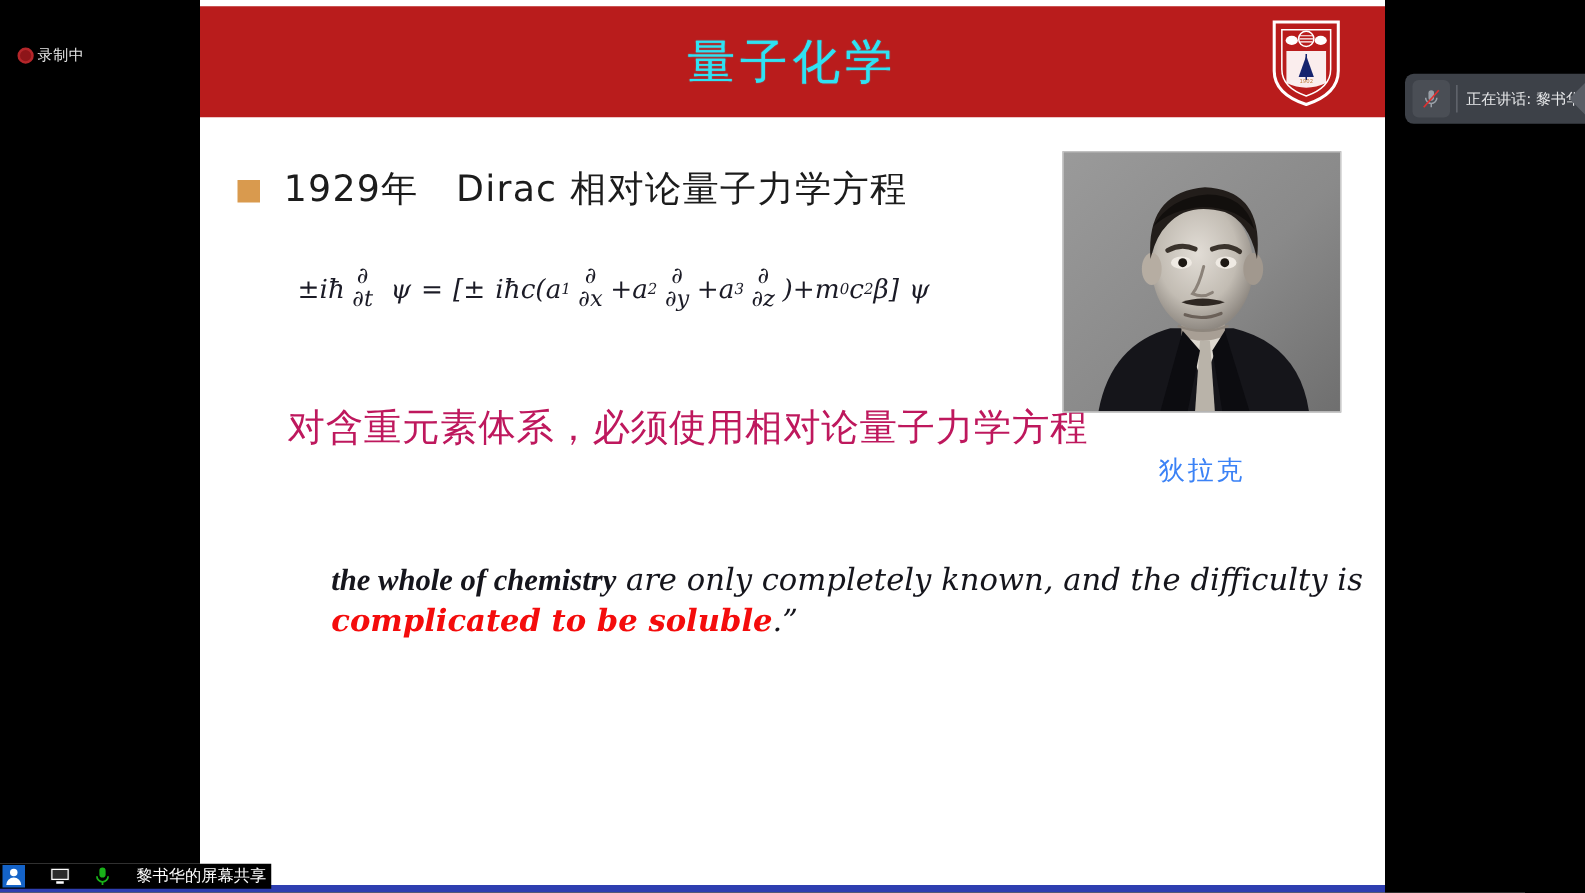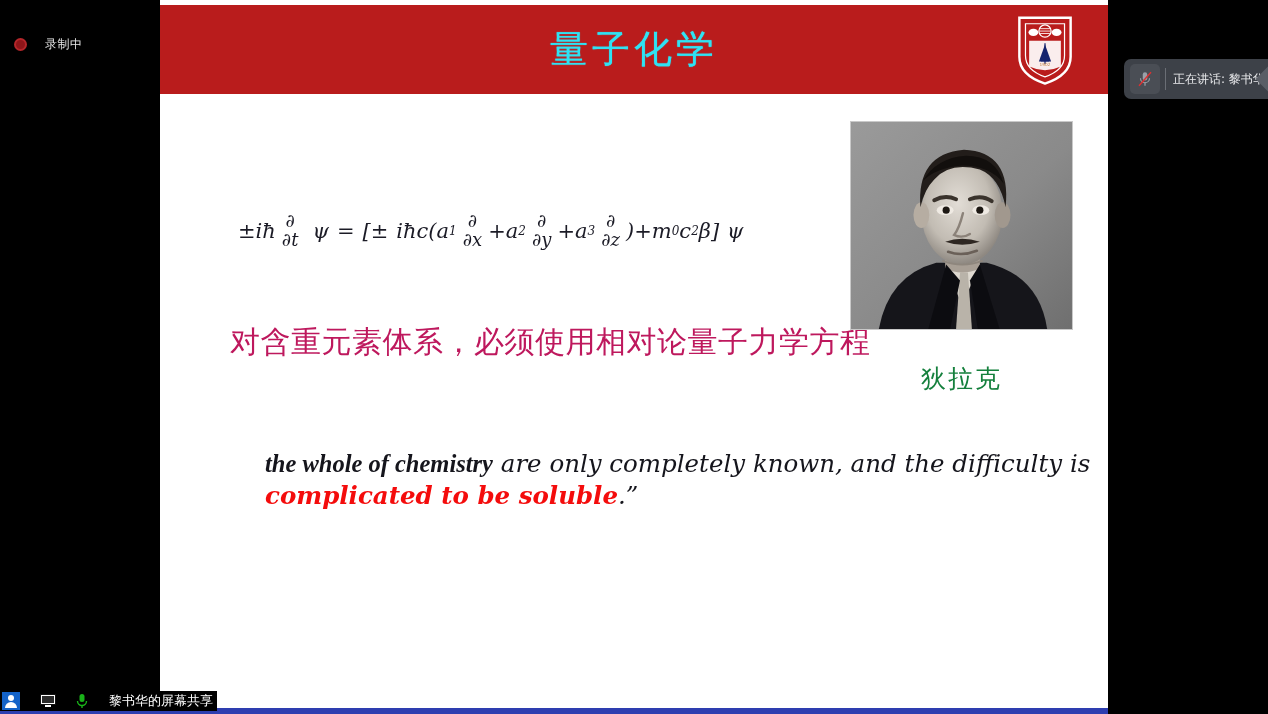--- a/index.html
+++ b/index.html
@@ -20,21 +20,21 @@
     background: #000000;
   }
 
   
   .rec-indicator {
     position: absolute;
     left: 14px;
     top: 34px;
     display: flex;
     align-items: center;
-    gap: 18px;
+    gap: 3px;
     height: 20px;
   }
   .rec-dot {
     width: 13px;
     height: 13px;
     border-radius: 50%;
     border: 2px solid #b4262a;
     background: #8e1519;
     box-sizing: border-box;
   }
@@ -222,22 +222,22 @@
     box-sizing: border-box;
     overflow: hidden;
     background: #8d8d8d;
   }
   .portrait-caption {
     position: absolute;
     left: 690px;
     top: 362px;
     width: 223px;
     text-align: center;
-    font-size: 25px;
-    color: #15803d;
+    font-size: 21px;
+    color: #3b82f6;
     font-family: "DejaVu Sans", sans-serif;
     letter-spacing: 2px;
   }
 
   .quote-block {
     position: absolute;
     left: 83px;
     top: 448px;
     width: 820px;
     font-family: "DejaVu Serif", serif;
@@ -363,20 +363,24 @@
         <ellipse cx="69" cy="30" rx="8" ry="6" fill="#ffffff"></ellipse>
         <path d="M24 44 H76 V86 Q50 98 24 86 Z" fill="#ffffff" opacity="0.92"></path>
         <path d="M50 50 L60 78 H40 Z" fill="#16246e"></path>
         <path d="M50 58 L57 78 H43 Z" fill="#16246e"></path>
         <line x1="50" y1="48" x2="50" y2="82" stroke="#16246e" stroke-width="2"></line>
         <text x="50" y="86" font-size="7" fill="#c08040" text-anchor="middle" font-family="DejaVu Sans, sans-serif">1902</text>
       </svg>
     </div>
     <div class="banner-bottom-rule"></div>
 
+    <div class="bullet-row">
+      <span class="bullet-square"></span>
+      <span class="bullet-text">1929年　Dirac 相对论量子力学方程</span>
+    </div>
 
     <div class="formula">
       <span>±</span>
       <span>iħ</span>
       <span class="frac">
         <span class="num">∂</span>
         <span class="den">∂t</span>
       </span>
       <span class="sp"></span>
       <span>ψ</span>

